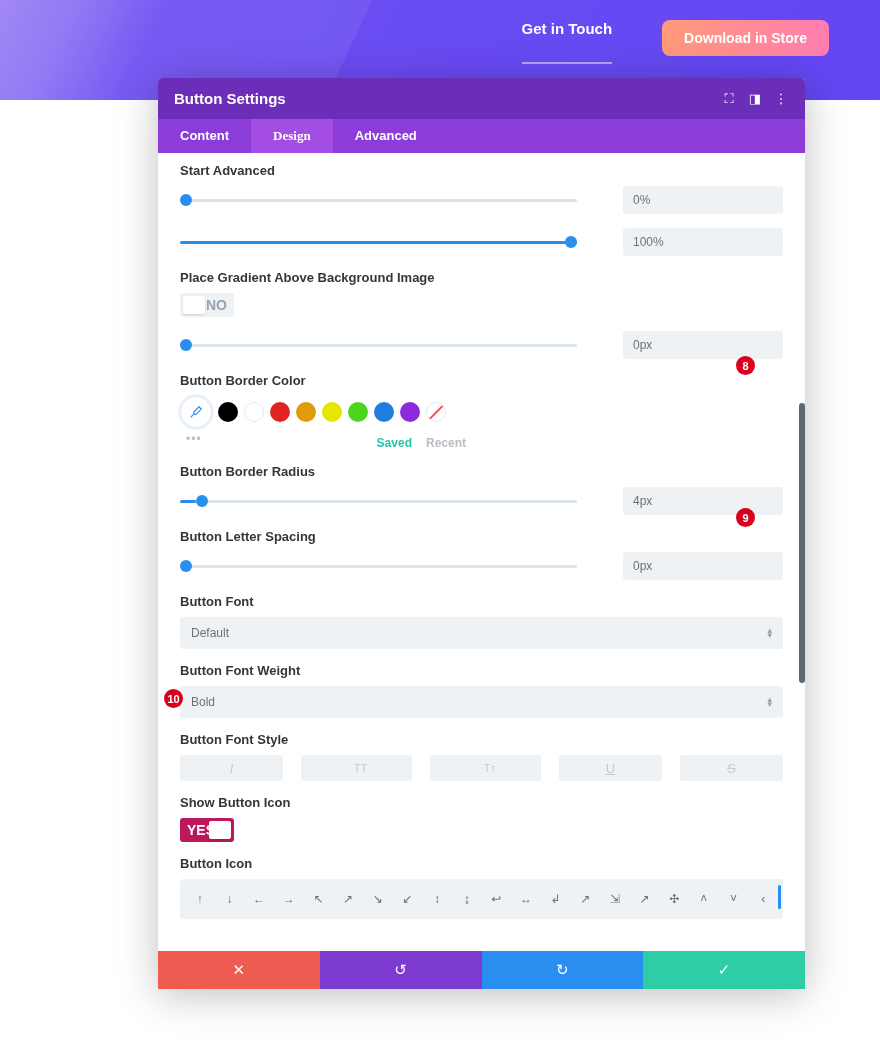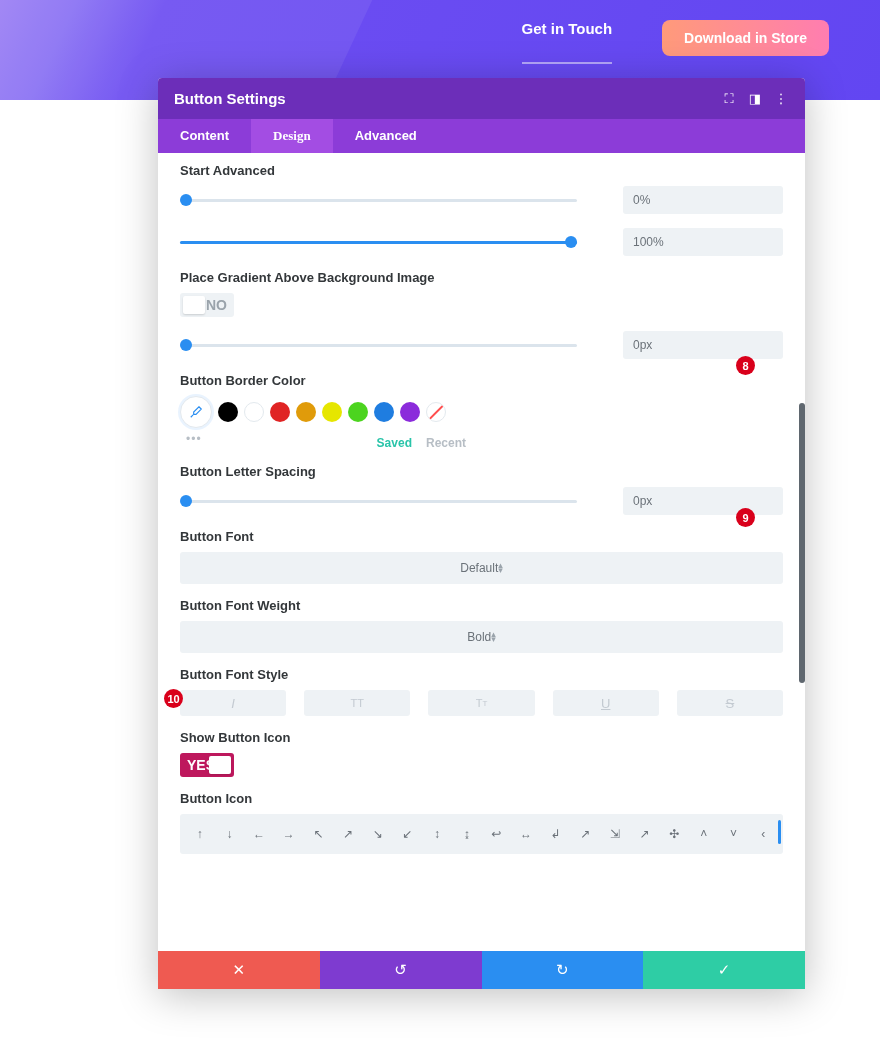--- a/index.html
+++ b/index.html
@@ -78,26 +78,26 @@
   .picker-btn { width:32px;height:32px;border-radius:50%;background:#fff;border:1px solid #e3e9ee; display:flex;align-items:center;justify-content:center; box-shadow:0 0 0 2px rgba(42,142,241,0.1);}
   .swatch { width:20px;height:20px;border-radius:50%; }
   .swatch.bordered { border:1px solid #e3e9ee; }
   .swatch.none { background:#fff; border:1px solid #e3e9ee; position:relative; overflow:hidden; }
   .swatch.none::after { content:""; position:absolute; width:140%; height:2px; background:#ff4d4d; top:50%; left:-20%; transform:rotate(-45deg); }
   .dots { color:#b7bec5; letter-spacing:1px; font-size:12px; margin-top:4px; margin-left:6px;}
   .palette-tabs { display:flex; gap:14px; font-size:12px; margin-top:8px; margin-left:175px;}
   .palette-tabs .pt { color:#b7bec5; font-weight:600; }
   .palette-tabs .pt.active { color:#29c4a9; }
 
-  .select { background:#eef2f5; border:none; width:100%; padding:9px 19px; font-size:12px; color:#6b7279; border-radius:3px; display:flex; justify-content:center; align-items:center;}
+  .select { background:#eef2f5; border:none; width:100%; padding:9px 11px; font-size:12px; color:#6b7279; border-radius:3px; display:flex; justify-content:space-between; align-items:center;}
   .select .caret { font-size:9px; color:#9aa3ab; line-height:5px; }
 
   .style-buttons { display:flex; gap:18px; }
   .style-btn { flex:1; background:#eef2f5; border:none; height:26px; color:#c3cad1; font-size:13px; border-radius:3px; display:flex;align-items:center;justify-content:center;}
-  .style-btn.tt { font-size:11px; }
+  .style-btn.tt { font-size:11px;padding-left:8px; }
 
   .icon-grid { background:#eef2f5; border-radius:3px; padding:8px 6px; position:relative; }
   .icon-grid-row { display:grid; grid-template-columns: repeat(20, 1fr); gap:2px; }
   .icon-cell { height:24px; display:flex; align-items:center; justify-content:center; font-size:12px; color:#6b7279; cursor:pointer; }
   .icon-grid .blue-bar { position:absolute; right:2px; top:6px; width:3px; height:24px; background:#2a8ef1; border-radius:2px; }
 
   .footer { display:flex; height:38px; }
   .foot { flex:1; display:flex; align-items:center; justify-content:center; color:#fff; font-size:15px; cursor:pointer; }
   .foot.red { background:#ef5a51; }
   .foot.purple { background:#7e3bd0; }
@@ -198,20 +198,31 @@
       </div>
       <div style="display:flex;">
         <div class="dots">•••</div>
         <div class="palette-tabs">
           <span class="pt active">Saved</span>
           <span class="pt">Recent</span>
         </div>
       </div>
     </div>
 
+    <div class="field">
+      <span class="label">Button Border Radius</span>
+      <div class="row-slider">
+        <div class="slider">
+          <div class="track"></div>
+            <div class="fill" style="width:4%"></div>
+            <div class="thumb" style="left:4%"></div>
+        </div>
+        <input class="slider-input" value="4px" style="">
+      </div>
+    </div>
 
     <div class="field">
       <span class="label">Button Letter Spacing</span>
       <div class="row-slider">
         <div class="slider">
           <div class="track"></div>
             <div class="thumb" style="left:0"></div>
         </div>
         <input class="slider-input" value="0px" style="">
       </div>

